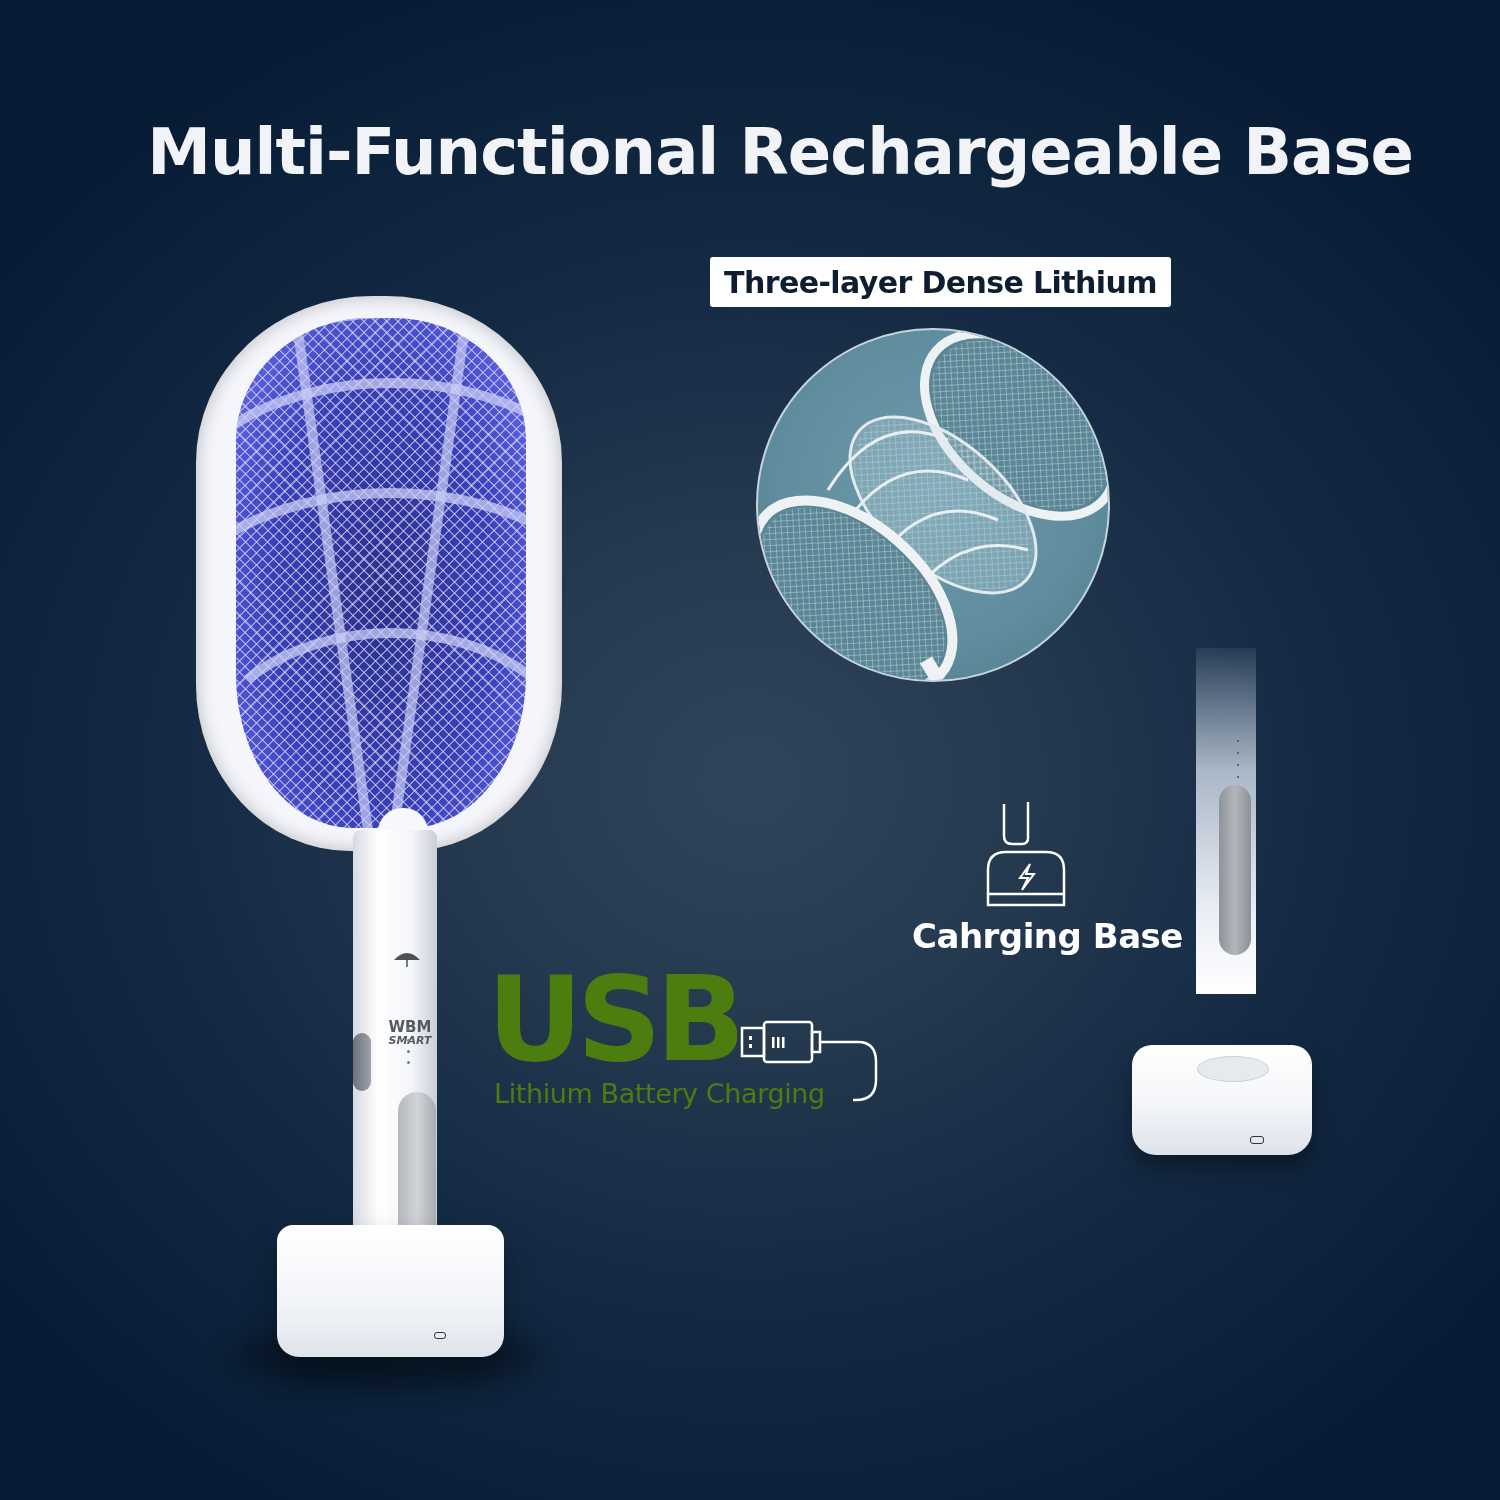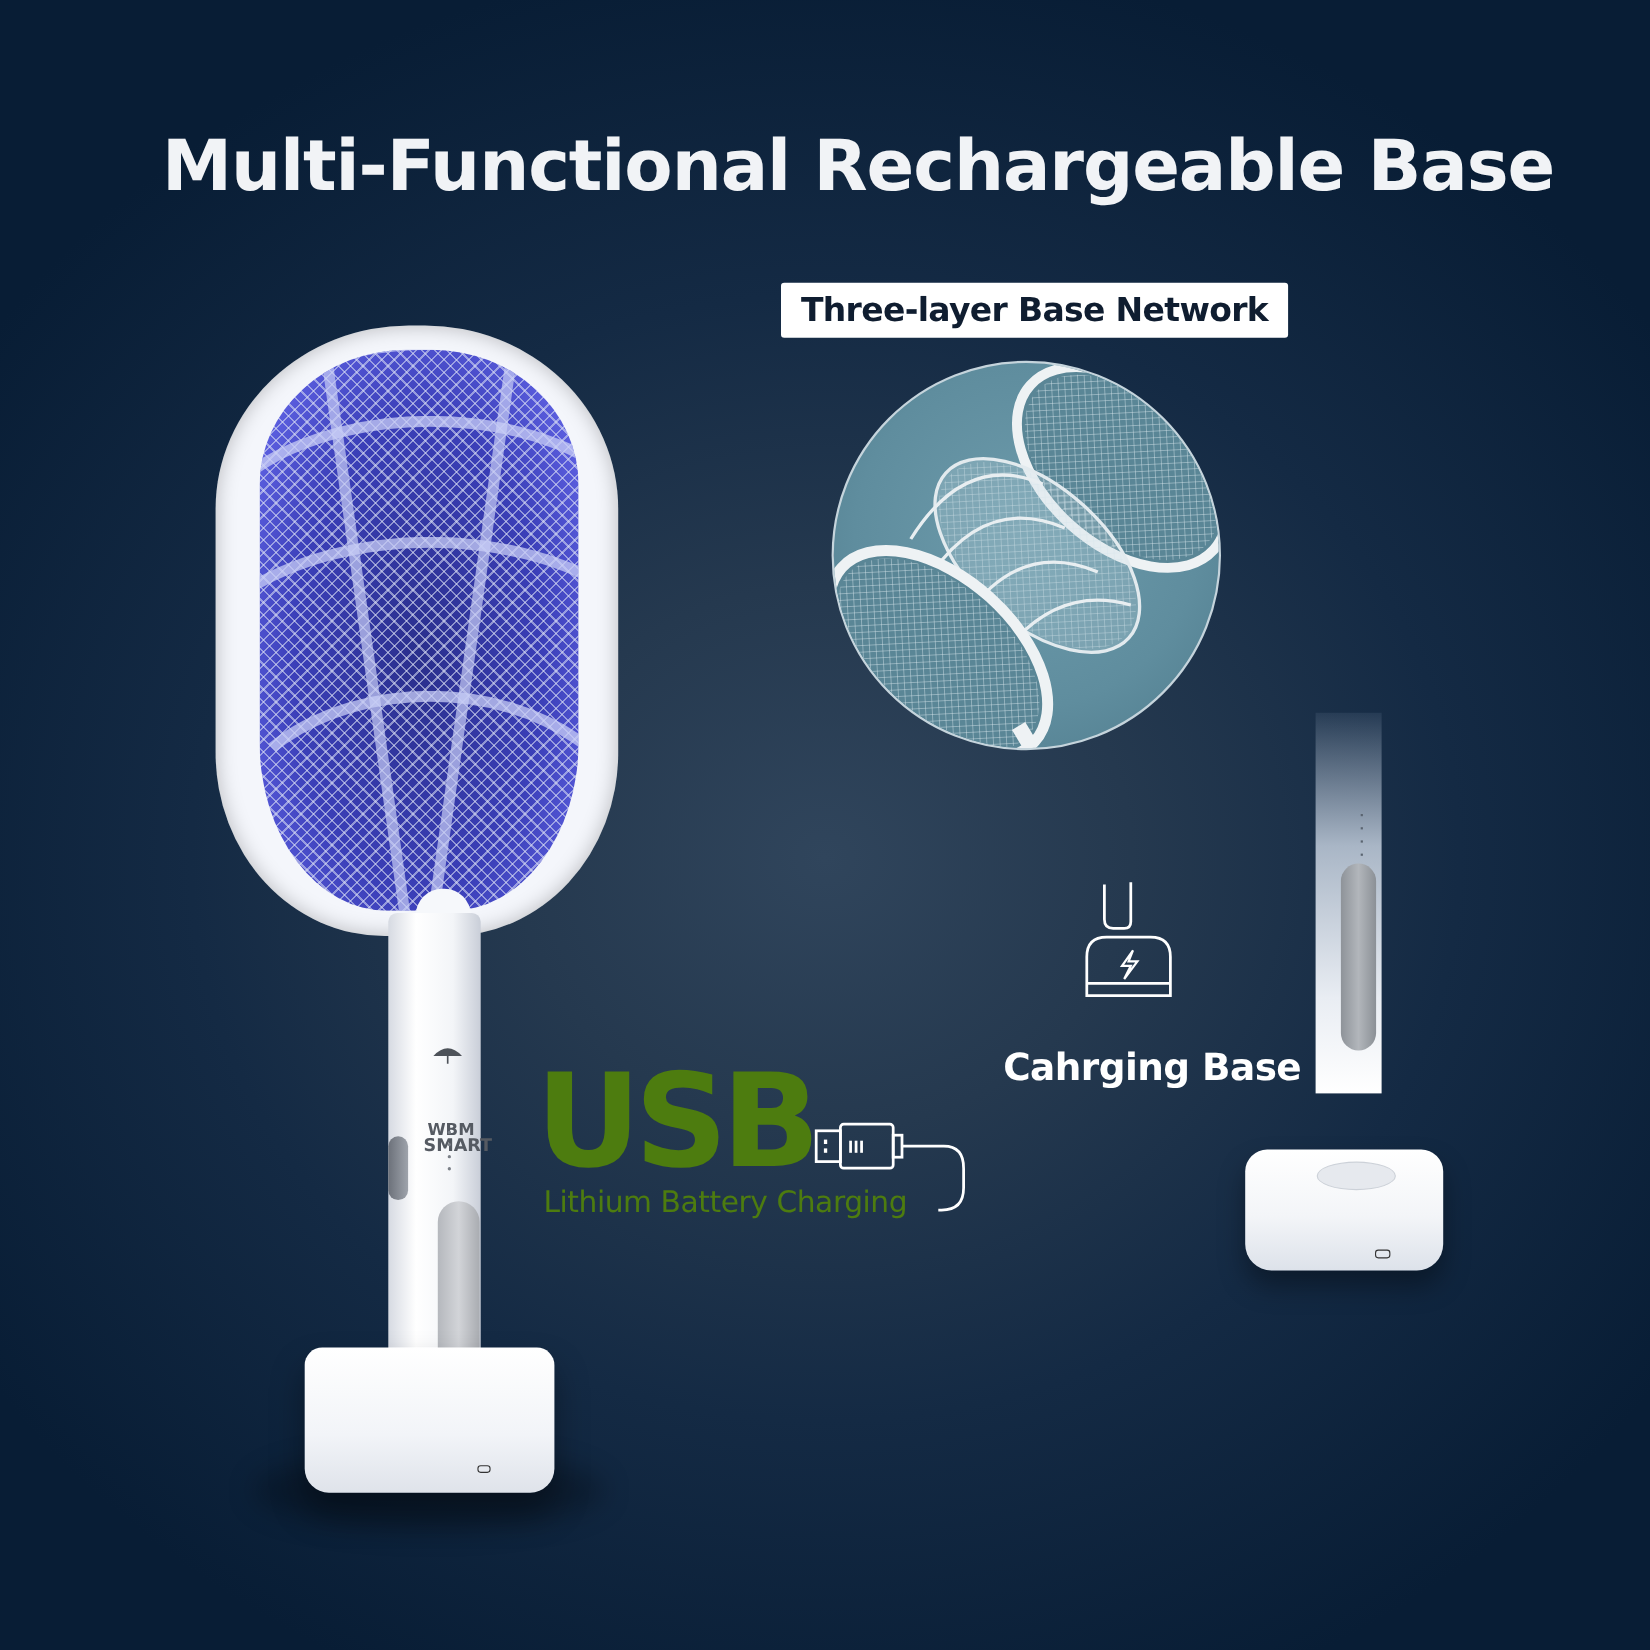--- a/index.html
+++ b/index.html
@@ -74,21 +74,21 @@
     position:absolute; left:487px; top:960px; color:#4d7c0f; font-size:118px; font-weight:bold;
     letter-spacing:-6px; line-height:118px; font-family:"DejaVu Sans", sans-serif;
   }
   .usb-sub {
     position:absolute; left:494px; top:1078px; color:#4d7c0f; font-size:27px; letter-spacing:-0.4px;
   }
   .usb-icon { position:absolute; left:738px; top:1020px; width:145px; height:85px; }
   
   .base-icon { position:absolute; left:984px; top:800px; width:84px; height:110px; }
   .base-label {
-    position:absolute; left:912px; top:916px; color:#ffffff; font-size:34px; font-weight:bold; letter-spacing:-0.5px;margin-top:35px;
+    position:absolute; left:912px; top:916px; color:#ffffff; font-size:34px; font-weight:bold; letter-spacing:-0.5px;
   }
   
   .stick {
     position:absolute; left:1196px; top:648px; width:60px; height:346px;
     background: linear-gradient(180deg, rgba(120,140,165,0.15) 0%, #a9b6c6 35%, #e9edf3 75%, #ffffff 100%);
   }
   .stick-grip {
     position:absolute; left:1219px; top:785px; width:32px; height:170px; border-radius:16px;
     background: linear-gradient(90deg, #8e9399, #b2b6bb 50%, #8b9096);
   }
@@ -102,21 +102,21 @@
   .base-right-hole { position:absolute; left:1197px; top:1056px; width:70px; height:24px; border-radius:50%; background:#e6e9ee; border:1px solid #ccd1d8; }
   .base-right-port { position:absolute; left:1250px; top:1136px; width:12px; height:6px; border:1px solid #333; border-radius:3px; }
   .shadow-left { position:absolute; left:230px; top:1320px; width:320px; height:70px; border-radius:50%; background:rgba(0,0,0,0.25); filter:blur(12px); }
 </style>
 </head>
 <body>
 
 <h1 class="title">Multi-Functional Rechargeable Base</h1>
 
 <div class="pill">
-  <span>Three-layer Base Network</span>
+  <span>Three-layer Dense Lithium</span>
 </div>
 <div class="circle">
   <svg width="350" height="350" viewBox="0 0 350 350">
     <defs>
       <pattern id="net" width="6" height="6" patternUnits="userSpaceOnUse" patternTransform="rotate(45)">
         <path d="M0 0 L0 6 M0 0 L6 0" stroke="#d5e4ea" stroke-width="0.8" fill="none"></path>
       </pattern>
     </defs>
 
     <ellipse cx="262" cy="95" rx="70" ry="112" transform="rotate(-48 262 95)" fill="#5a8696" stroke="#eef2f4" stroke-width="9"></ellipse>
@@ -147,21 +147,21 @@
   <div style="position:absolute; left:225px; top:0; width:10px; height:520px; background:rgba(200,205,245,0.7); transform:rotate(8deg); transform-origin:top;"></div>
 </div>
 <div class="handle-top"></div>
 <div class="handle"></div>
 <svg class="umbrella" viewBox="0 0 28 18">
   <path d="M1 10 Q14 -4 27 10 Z" fill="#4d5259"></path>
   <path d="M14 10 L14 17" stroke="#4d5259" stroke-width="1.5"></path>
 </svg>
 <div class="brand" style="top:1020px;">
   <div style="font-size:15px;">WBM</div>
-  <div style="font-size:16px;">SMART</div>
+  <div style="font-size:11px;font-style:italic;">SMART</div>
 </div>
 <div class="led-dots">
   <span></span>
     <span></span>
     <span></span>
     <span></span>
 </div>
 <div class="switch"></div>
 <div class="grip"></div>
 <div class="base-left"></div>

